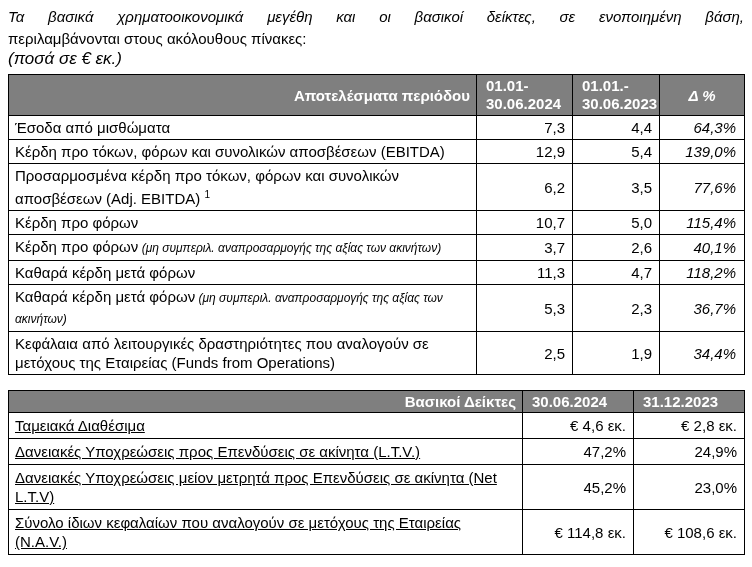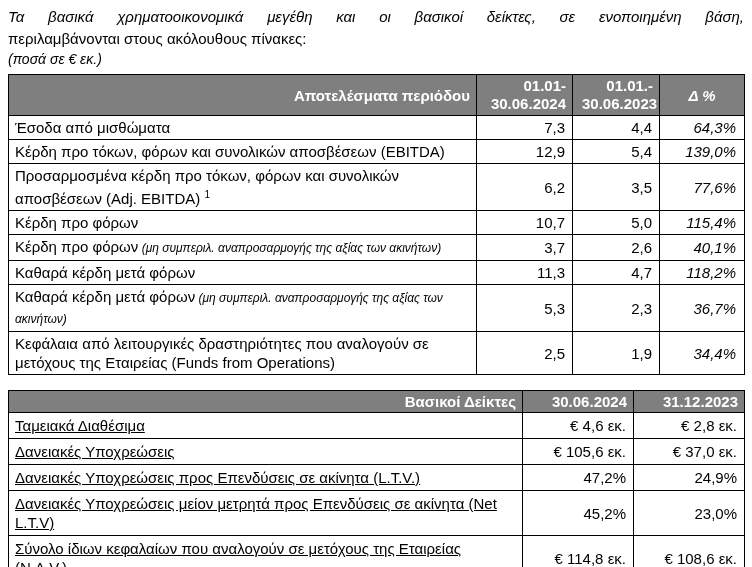--- a/index.html
+++ b/index.html
@@ -13,21 +13,21 @@
     width: 752px; height: 567px;
     background: #ffffff;
     overflow: hidden;
     font-family: "Liberation Sans", sans-serif;
     color: var(--text);
   }
   .page { padding: 6px 8px 0 8px; width: 752px; }
 
   .intro { width: 736px; font-size: 15px; line-height: 22px; }
   .intro-line1 { text-align: justify; text-align-last: justify; font-style: italic; }
-  .intro-note { font-size: 14px; font-style: italic; line-height: 18px; margin-bottom: 6px; }
+  .intro-note { font-size: 17px; font-style: italic; line-height: 18px; margin-bottom: 6px; }
 
   table {
     border-collapse: collapse;
     table-layout: fixed;
     width: 736px;
   }
   th, td {
     border: 1.5px solid var(--border);
     vertical-align: middle;
   }
@@ -41,21 +41,21 @@
 
   thead th {
     background: var(--header-bg);
     color: var(--header-text);
     font-size: 15px;
     font-weight: bold;
     padding: 2px 6px;
   }
   .results-table thead th { height: 40px; }
   th.h-label { text-align: right; }
-  th.h-col { text-align: right; line-height: 18px; padding-left: 9px; }
+  th.h-col { text-align: left; line-height: 18px; padding-left: 9px; }
   th.h-delta { text-align: center; font-style: italic; }
 
   td.lbl {
     font-size: 15px;
     line-height: 19px;
     padding: 2px 6px;
     text-align: left;
   }
   td.num {
     font-size: 15px;
@@ -173,25 +173,20 @@
         <th class="h-col">31.12.2023</th>
       </tr>
     </thead>
     <tbody>
         <tr>
           <td class="lbl">Ταμειακά Διαθέσιμα</td>
           <td class="num">€ 4,6 εκ.</td>
           <td class="num">€ 2,8 εκ.</td>
         </tr>
         <tr>
-          <td class="lbl">Δανειακές Υποχρεώσεις</td>
-          <td class="num">€ 105,6 εκ.</td>
-          <td class="num">€ 37,0 εκ.</td>
-        </tr>
-        <tr>
           <td class="lbl">Δανειακές Υποχρεώσεις προς Επενδύσεις σε ακίνητα (L.T.V.)</td>
           <td class="num">47,2%</td>
           <td class="num">24,9%</td>
         </tr>
         <tr>
           <td class="lbl">Δανειακές Υποχρεώσεις μείον μετρητά προς Επενδύσεις σε ακίνητα (Net L.T.V)</td>
           <td class="num">45,2%</td>
           <td class="num">23,0%</td>
         </tr>
         <tr>

